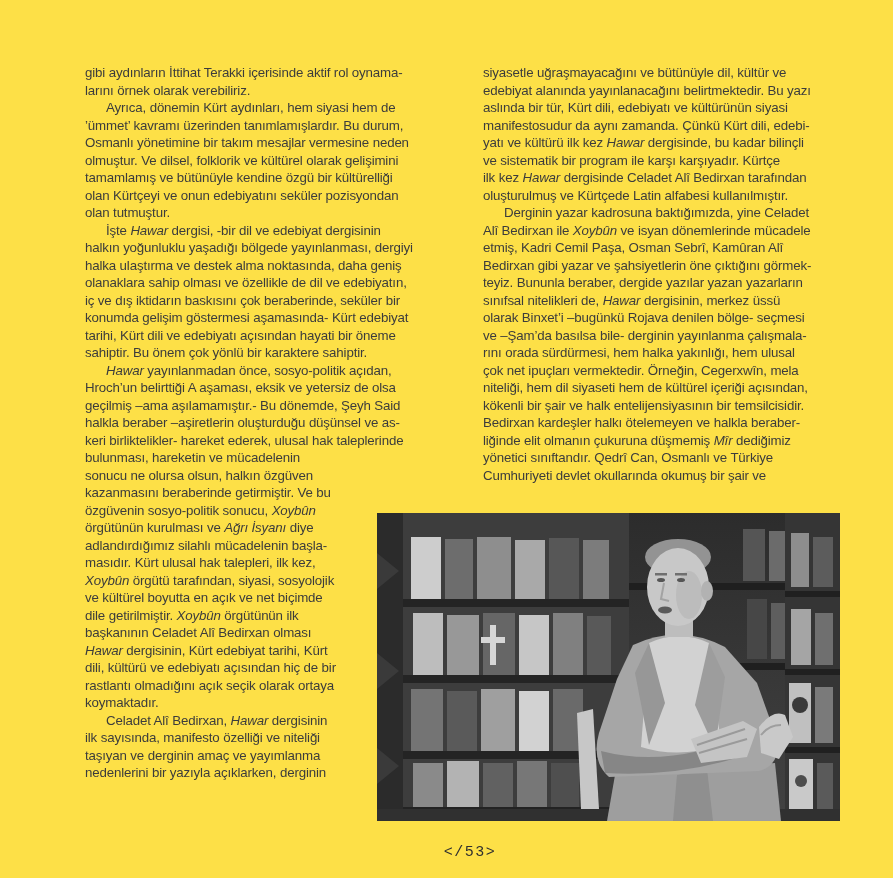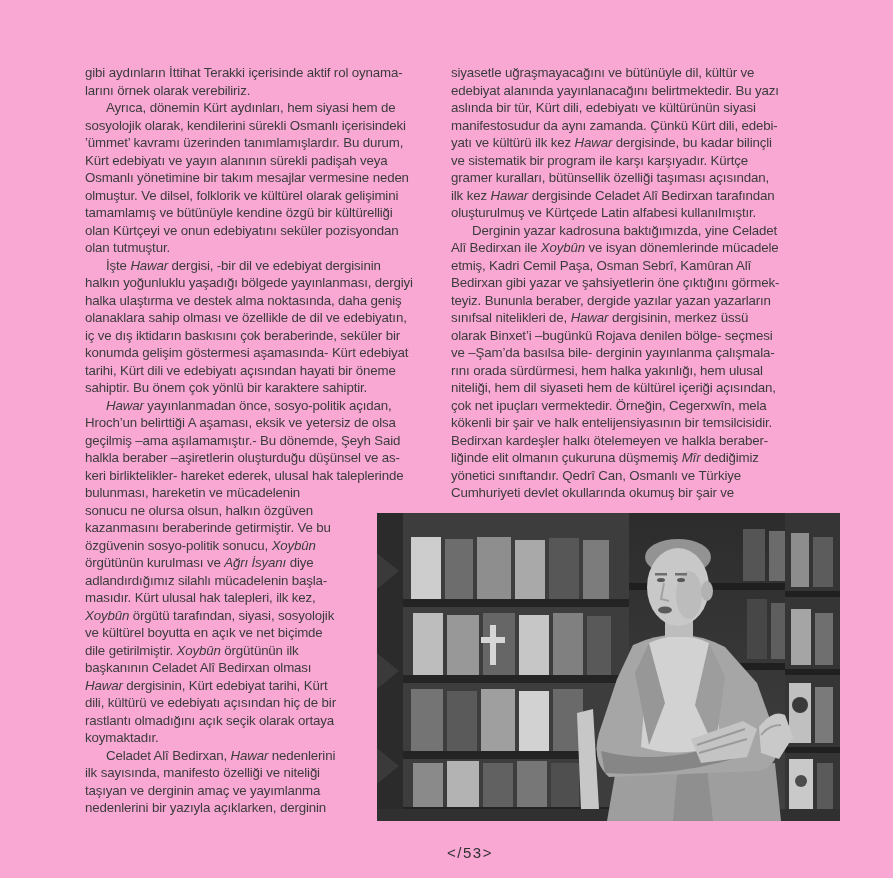--- a/index.html
+++ b/index.html
@@ -1,52 +1,50 @@
 <!DOCTYPE html>
 <html><head>
 <meta charset="utf-8">
 <style>
   * { margin:0; padding:0; box-sizing:border-box; }
   html,body { background:#ffffff; }
   .page {
-    position:relative; width:893px; height:878px; background:#f9a8d4; overflow:hidden;
+    position:relative; width:893px; height:878px; background:#fde047; overflow:hidden;
     font-family:"Liberation Sans", sans-serif; color:#3c3c3c;
   }
   .col {
     position:absolute; top:64px; font-size:13.3px; line-height:17.5px;
     letter-spacing:-0.15px; text-align:left;
   }
   .col-left  { left:85px;  width:378px; }
-  .col-right { left:451px; width:380px; }
+  .col-right { left:483px; width:380px; }
   .line { white-space:nowrap; height:17.5px; }
   .line.indent { padding-left:21px; }
   .line i { }
   .photo-frame {
     position:absolute; left:377px; top:513px; width:463px; height:308px;
     background:#4a4a4a; overflow:hidden;
   }
   .photo-frame svg { display:block; }
   .pageno {
     position:absolute; top:844px; left:380px; width:180px; text-align:center;
-    font-family:Liberation Sans, sans-serif; font-size:15px;
+    font-family:Liberation Mono, monospace; font-size:15px;
     letter-spacing:1.5px; color:#2f2f2f;
   }
 </style>
 </head>
 <body>
 
 <div class="page">
 
   <div class="col col-left">
       <div class="line"><span>gibi aydınların İttihat Terakki içerisinde aktif rol oynama-</span></div>
       <div class="line"><span>larını örnek olarak verebiliriz.</span></div>
       <div class="line indent"><span>Ayrıca, dönemin Kürt aydınları, hem siyasi hem de</span></div>
-      <div class="line"><span>sosyolojik olarak, kendilerini sürekli Osmanlı içerisindeki</span></div>
       <div class="line"><span>’ümmet’ kavramı üzerinden tanımlamışlardır. Bu durum,</span></div>
-      <div class="line"><span>Kürt edebiyatı ve yayın alanının sürekli padişah veya</span></div>
       <div class="line"><span>Osmanlı yönetimine bir takım mesajlar vermesine neden</span></div>
       <div class="line"><span>olmuştur. Ve dilsel, folklorik ve kültürel olarak gelişimini</span></div>
       <div class="line"><span>tamamlamış ve bütünüyle kendine özgü bir kültürelliği</span></div>
       <div class="line"><span>olan Kürtçeyi ve onun edebiyatını seküler pozisyondan</span></div>
       <div class="line"><span>olan tutmuştur.</span></div>
       <div class="line indent"><span>İşte </span><i>Hawar</i><span> dergisi, -bir dil ve edebiyat dergisinin</span></div>
       <div class="line"><span>halkın yoğunluklu yaşadığı bölgede yayınlanması, dergiyi</span></div>
       <div class="line"><span>halka ulaştırma ve destek alma noktasında, daha geniş</span></div>
       <div class="line"><span>olanaklara sahip olması ve özellikle de dil ve edebiyatın,</span></div>
       <div class="line"><span>iç ve dış iktidarın baskısını çok beraberinde, seküler bir</span></div>
@@ -66,47 +64,46 @@
       <div class="line"><span>adlandırdığımız silahlı mücadelenin başla-</span></div>
       <div class="line"><span>masıdır. Kürt ulusal hak talepleri, ilk kez,</span></div>
       <div class="line"><i>Xoybûn</i><span> örgütü tarafından, siyasi, sosyolojik</span></div>
       <div class="line"><span>ve kültürel boyutta en açık ve net biçimde</span></div>
       <div class="line"><span>dile getirilmiştir. </span><i>Xoybûn</i><span> örgütünün ilk</span></div>
       <div class="line"><span>başkanının Celadet Alî Bedirxan olması</span></div>
       <div class="line"><i>Hawar</i><span> dergisinin, Kürt edebiyat tarihi, Kürt</span></div>
       <div class="line"><span>dili, kültürü ve edebiyatı açısından hiç de bir</span></div>
       <div class="line"><span>rastlantı olmadığını açık seçik olarak ortaya</span></div>
       <div class="line"><span>koymaktadır.</span></div>
-      <div class="line indent"><span>Celadet Alî Bedirxan, </span><i>Hawar</i><span> nedenlerini</span></div>
+      <div class="line indent"><span>Celadet Alî Bedirxan, </span><i>Hawar</i><span> dergisinin</span></div>
       <div class="line"><span>ilk sayısında, manifesto özelliği ve niteliği</span></div>
       <div class="line"><span>taşıyan ve derginin amaç ve yayımlanma</span></div>
       <div class="line"><span>nedenlerini bir yazıyla açıklarken, derginin</span></div>
     </div>
 
   <div class="col col-right">
       <div class="line"><span>siyasetle uğraşmayacağını ve bütünüyle dil, kültür ve</span></div>
       <div class="line"><span>edebiyat alanında yayınlanacağını belirtmektedir. Bu yazı</span></div>
       <div class="line"><span>aslında bir tür, Kürt dili, edebiyatı ve kültürünün siyasi</span></div>
       <div class="line"><span>manifestosudur da aynı zamanda. Çünkü Kürt dili, edebi-</span></div>
       <div class="line"><span>yatı ve kültürü ilk kez </span><i>Hawar</i><span> dergisinde, bu kadar bilinçli</span></div>
       <div class="line"><span>ve sistematik bir program ile karşı karşıyadır. Kürtçe</span></div>
-      <div class="line"><span>gramer kuralları, bütünsellik özelliği taşıması açısından,</span></div>
       <div class="line"><span>ilk kez </span><i>Hawar</i><span> dergisinde Celadet Alî Bedirxan tarafından</span></div>
       <div class="line"><span>oluşturulmuş ve Kürtçede Latin alfabesi kullanılmıştır.</span></div>
       <div class="line indent"><span>Derginin yazar kadrosuna baktığımızda, yine Celadet</span></div>
       <div class="line"><span>Alî Bedirxan ile </span><i>Xoybûn</i><span> ve isyan dönemlerinde mücadele</span></div>
       <div class="line"><span>etmiş, Kadri Cemil Paşa, Osman Sebrî, Kamûran Alî</span></div>
       <div class="line"><span>Bedirxan gibi yazar ve şahsiyetlerin öne çıktığını görmek-</span></div>
       <div class="line"><span>teyiz. Bununla beraber, dergide yazılar yazan yazarların</span></div>
       <div class="line"><span>sınıfsal nitelikleri de, </span><i>Hawar</i><span> dergisinin, merkez üssü</span></div>
       <div class="line"><span>olarak Binxet’i –bugünkü Rojava denilen bölge- seçmesi</span></div>
       <div class="line"><span>ve –Şam’da basılsa bile- derginin yayınlanma çalışmala-</span></div>
       <div class="line"><span>rını orada sürdürmesi, hem halka yakınlığı, hem ulusal</span></div>
+      <div class="line"><span>çok net ipuçları vermektedir. Örneğin, Cegerxwîn, mela</span></div>
       <div class="line"><span>niteliği, hem dil siyaseti hem de kültürel içeriği açısından,</span></div>
-      <div class="line"><span>çok net ipuçları vermektedir. Örneğin, Cegerxwîn, mela</span></div>
       <div class="line"><span>kökenli bir şair ve halk entelijensiyasının bir temsilcisidir.</span></div>
       <div class="line"><span>Bedirxan kardeşler halkı ötelemeyen ve halkla beraber-</span></div>
       <div class="line"><span>liğinde elit olmanın çukuruna düşmemiş </span><i>Mîr</i><span> dediğimiz</span></div>
       <div class="line"><span>yönetici sınıftandır. Qedrî Can, Osmanlı ve Türkiye</span></div>
       <div class="line"><span>Cumhuriyeti devlet okullarında okumuş bir şair ve</span></div>
     </div>
 
   <div class="photo-frame" title="Black-and-white photograph of a middle-aged balding man in a light shirt with rolled sleeves, seated in front of dark wooden bookstore shelves filled with books, gesturing with both hands while speaking">
     <svg width="463" height="308" viewBox="0 0 463 308" xmlns="http://www.w3.org/2000/svg">
       <defs>

